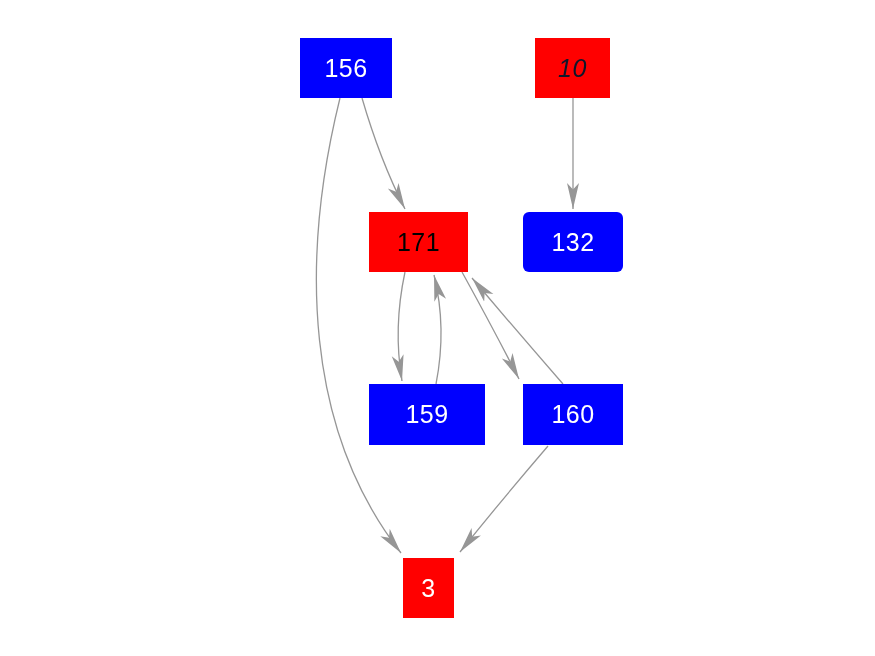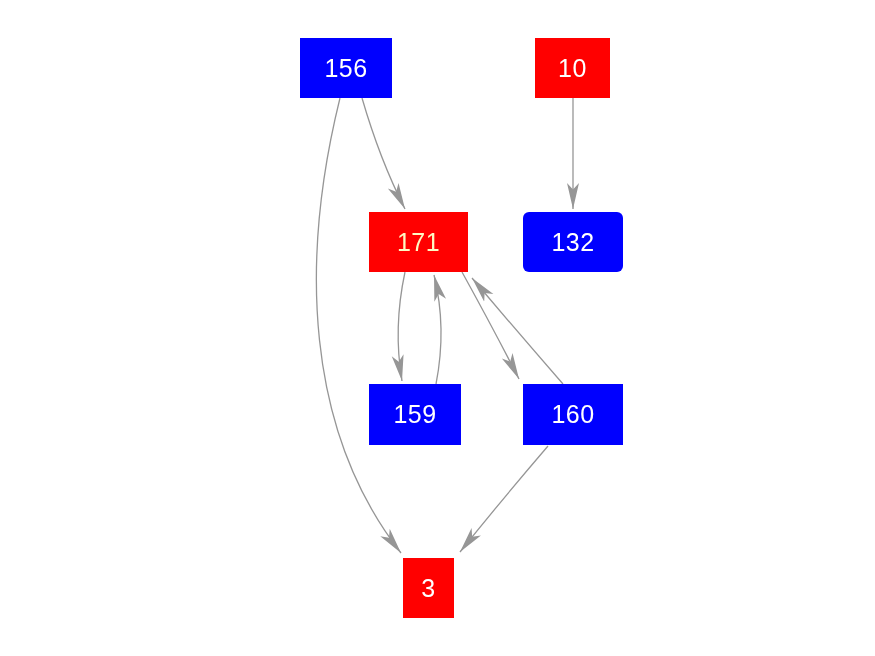--- a/index.html
+++ b/index.html
@@ -55,29 +55,29 @@
         <path class="edge" d="M462,272 Q494,330 519,379" stroke="#969696" marker-end="url(#arrowhead)"></path>
         <path class="edge" d="M563,384 Q516,330 472,278" stroke="#969696" marker-end="url(#arrowhead)"></path>
         <path class="edge" d="M548,446 Q500,502 460,552" stroke="#969696" marker-end="url(#arrowhead)"></path>
       </g>
   </svg>
   <div id="node-layer">
       <div class="node" style="left: 300px; top: 38px; width: 92px; height: 60px; background: rgb(0, 0, 255);">
         <span class="node-label" style="color: rgb(255, 255, 255);">156</span>
       </div>
       <div class="node" style="left: 535px; top: 38px; width: 75px; height: 60px; background: rgb(255, 0, 0);">
-        <span class="node-label" style="color: #ffffff;">10</span>
+        <span class="node-label" style="color: #0f172a; font-style: italic;">10</span>
       </div>
       <div class="node" style="left: 369px; top: 212px; width: 99px; height: 60px; background: rgb(255, 0, 0);">
-        <span class="node-label" style="color: #fef9c3;">171</span>
+        <span class="node-label" style="color: #000000;">171</span>
       </div>
       <div class="node" style="left: 523px; top: 212px; width: 100px; height: 60px; background: rgb(0, 0, 255); border-radius: 6px;">
         <span class="node-label" style="color: rgb(255, 255, 255);">132</span>
       </div>
-      <div class="node" style="left: 369px; top: 384px; width: 92px; height: 61px; background: rgb(0, 0, 255);">
+      <div class="node" style="left: 369px; top: 384px; width: 116px; height: 61px; background: rgb(0, 0, 255);">
         <span class="node-label" style="color: rgb(255, 255, 255);">159</span>
       </div>
       <div class="node" style="left: 523px; top: 384px; width: 100px; height: 61px; background: rgb(0, 0, 255);">
         <span class="node-label" style="color: rgb(255, 255, 255);">160</span>
       </div>
       <div class="node" style="left: 403px; top: 558px; width: 51px; height: 60px; background: rgb(255, 0, 0);">
         <span class="node-label" style="color: rgb(255, 255, 255);">3</span>
       </div>
     </div>
 </div>

